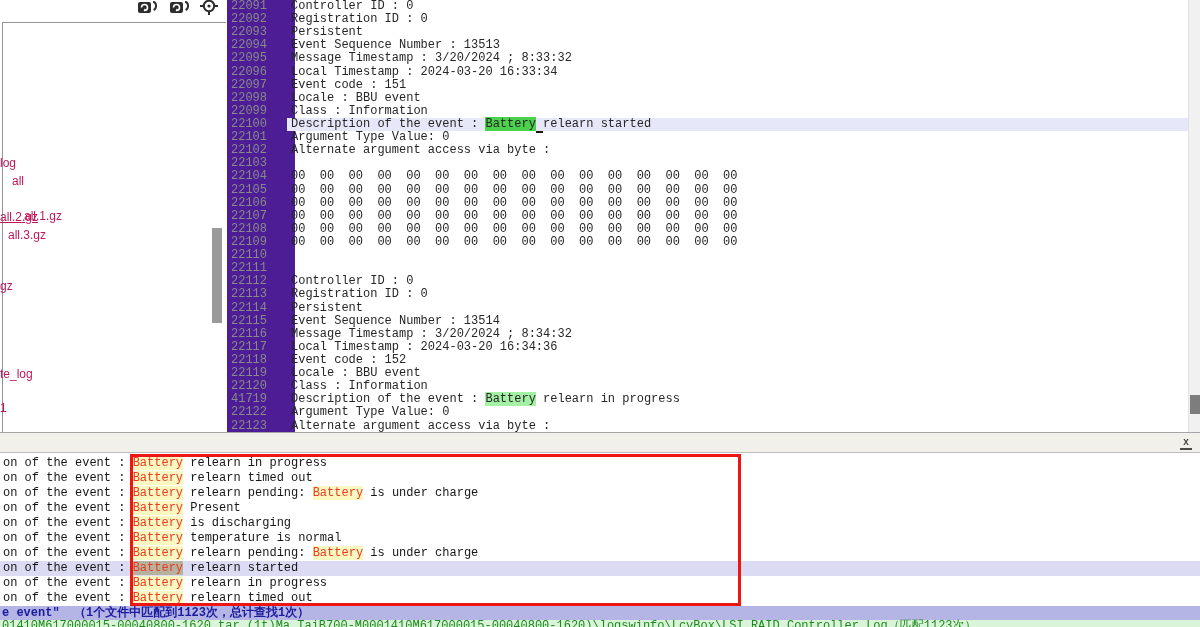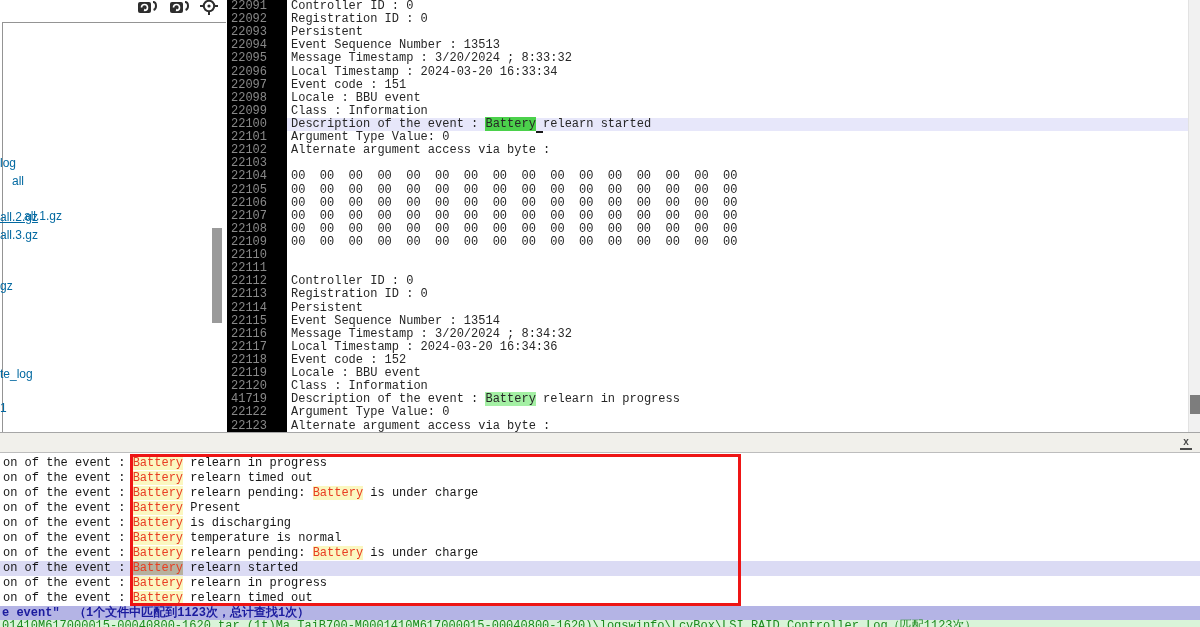--- a/index.html
+++ b/index.html
@@ -7,27 +7,27 @@
        font-family:"Liberation Mono",monospace;}
   #app{position:relative;width:1200px;height:627px;overflow:hidden;background:#fff;}
 
   
   .sidebar{position:absolute;left:0;top:0;width:227px;height:433px;background:#fff;}
   .sb-frame{position:absolute;left:2px;top:22px;width:224px;height:411px;
             border-left:1px solid #949494;border-top:1px solid #949494;box-sizing:border-box;}
   .sb-icons{position:absolute;left:0;top:0;width:227px;height:22px;}
   .sb-icon{position:absolute;top:-5px;width:24px;height:20px;}
   .file-item{position:absolute;left:0;height:13px;line-height:13px;white-space:pre;
-             font-family:"Liberation Sans",sans-serif;font-size:12px;color:#0369a1;padding:0 3px 0 0;}
+             font-family:"Liberation Sans",sans-serif;font-size:12px;color:#be185d;padding:0 3px 0 0;}
   .file-item.selected{background:#cfcfcf;}
   .sb-thumb{position:absolute;left:212px;top:228px;width:10px;height:95px;background:#9a9a9a;}
 
   
   .editor{position:absolute;left:227px;top:0;width:973px;height:433px;background:#fff;}
-  .gutter{position:absolute;left:0;top:0;width:60px;height:433px;background:#000000;}
+  .gutter{position:absolute;left:0;top:0;width:68px;height:433px;background:#4c1d95;}
   .gutter-line{height:13.12px;line-height:13.12px;font-size:12px;color:#898989;
                white-space:pre;padding-left:4px;}
   .code{position:absolute;left:60px;top:0;width:901px;height:433px;}
   .code-line{height:13.12px;line-height:13.12px;font-size:12px;color:#262626;
              white-space:pre;padding-left:4px;}
   .code-line.current{background:#e7e7fa;}
   .g1{background:#4bd14b;}
   .g2{background:#a4f0a4;}
   .caret{border-bottom:2px solid #1a1a1a;}
   .v-scroll{position:absolute;right:0;top:0;width:12px;height:433px;background:#f1f1f1;
@@ -87,21 +87,21 @@
         <line x1="1" y1="11" x2="4.5" y2="11" stroke="#2d2d2d" stroke-width="2"></line>
         <line x1="15.5" y1="11" x2="19" y2="11" stroke="#2d2d2d" stroke-width="2"></line>
       </svg>
     </div>
     <div class="sb-frame"></div>
     <div id="file-list">
         <div class="file-item" style="top: 157px;">log</div>
         <div class="file-item" style="top: 175px; margin-left: 12px;">all</div>
         <div class="file-item" style="top: 210px; padding-left: 24px;">all.1.gz</div>
         <div class="file-item" style="top: 211px; text-decoration: underline;">all.2.gz</div>
-        <div class="file-item" style="top: 229px;">all.3.gz</div>
+        <div class="file-item" style="top: 229px; padding-left: 8px;">all.3.gz</div>
         <div class="file-item" style="top: 280px;">gz</div>
         <div class="file-item" style="top: 368px;">te_log</div>
         <div class="file-item" style="top: 402px;">1</div>
         <div class="file-item selected" style="top: 419px; margin-top: 34px;">ller_Log</div>
       </div>
     <div class="sb-thumb"></div>
   </div>
 
   <div class="editor">
     <div class="gutter" id="gutter">

